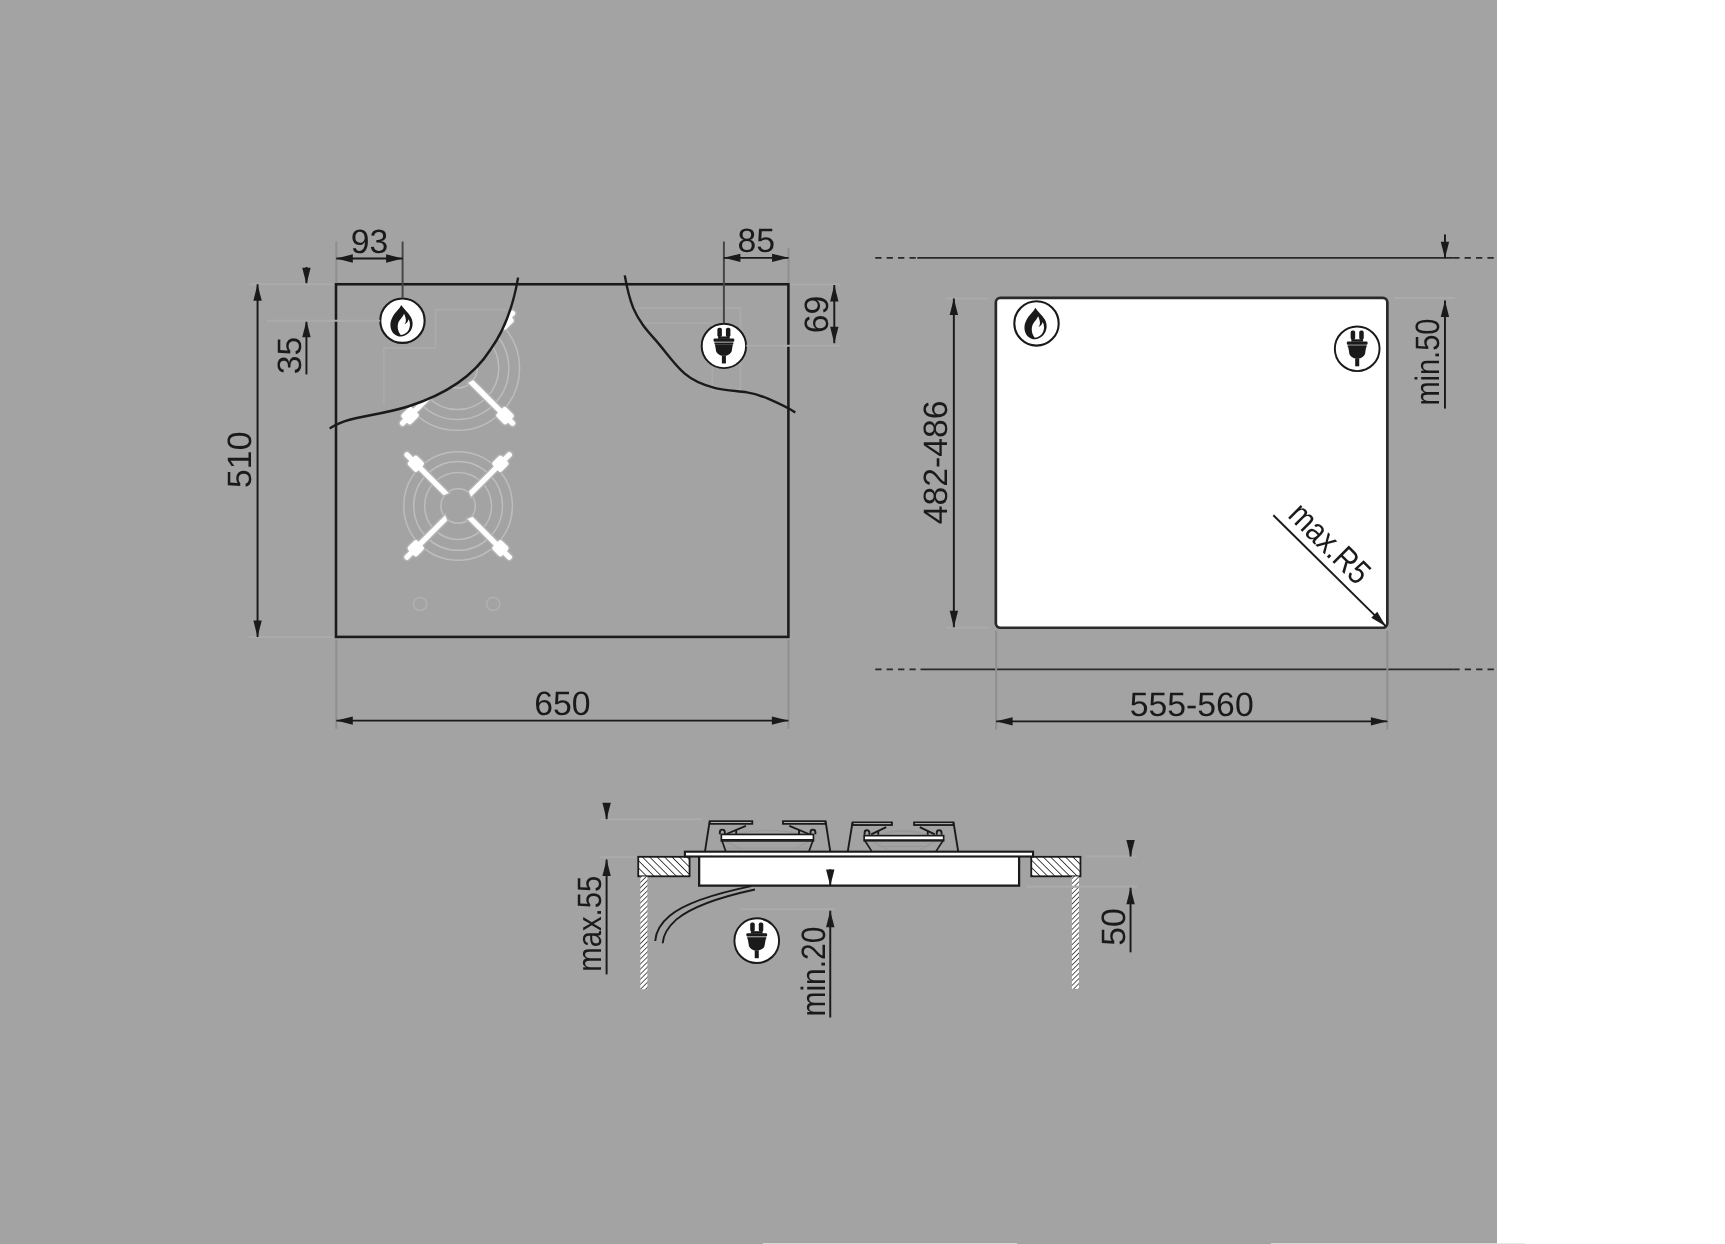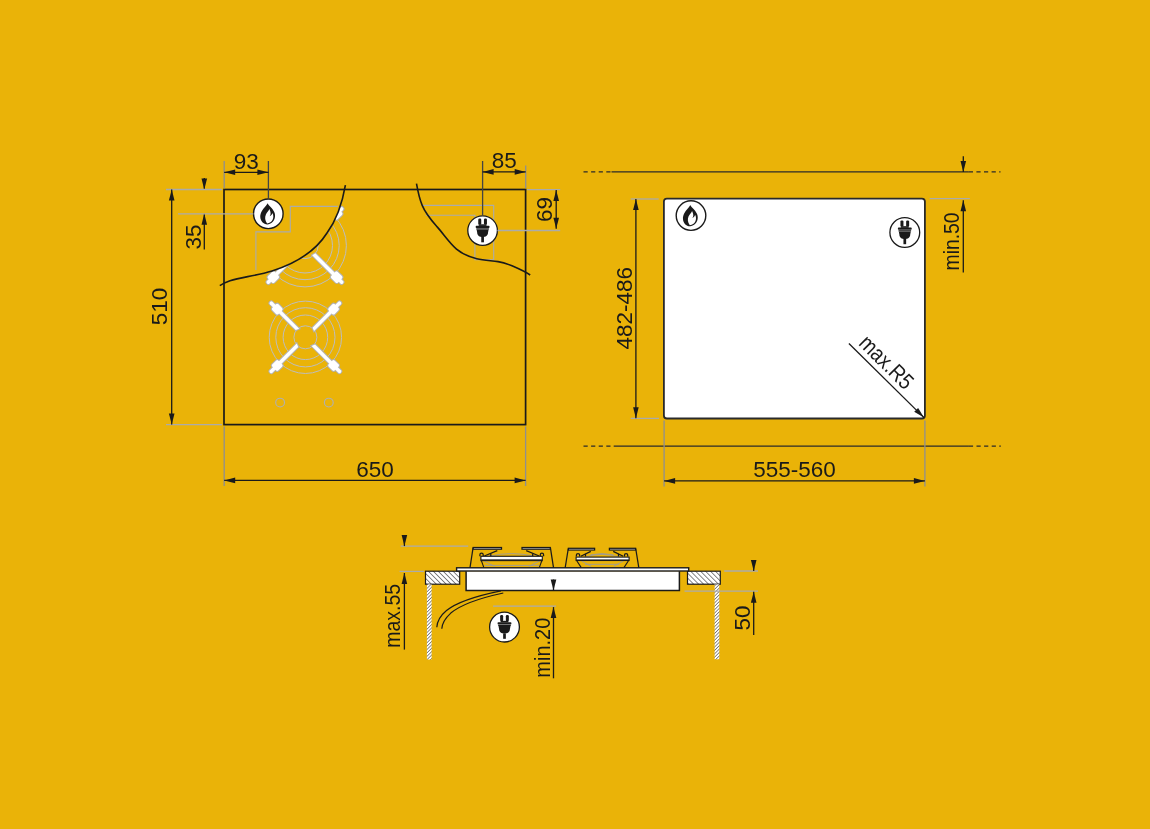--- a/index.html
+++ b/index.html
@@ -1,16 +1,16 @@
 <!DOCTYPE html>
 <html><head>
 <meta charset="utf-8">
 <style>
   html,body{margin:0;padding:0;background:#ffffff;}
-  #page{position:relative;width:1150px;height:829px;background:#eab308;overflow:hidden;}
+  #page{position:relative;width:998px;height:829px;background:#a3a3a3;overflow:hidden;}
   svg{position:absolute;left:0;top:0;}
   text{font-family:"Liberation Sans",sans-serif;fill:#1a1a1a;-webkit-font-smoothing:antialiased;}
 </style>
 </head>
 <body>
 <div id="page">
 <svg width="1150" height="829" viewBox="0 0 1150 829">
 <defs>
   <marker id="ah" markerUnits="userSpaceOnUse" markerWidth="12" markerHeight="8" viewBox="0 0 12 8" refX="11.5" refY="4" orient="auto-start-reverse">
     <path d="M0.5,1.2 L11.5,4 L0.5,6.8 Z" fill="#1a1a1a"></path>

